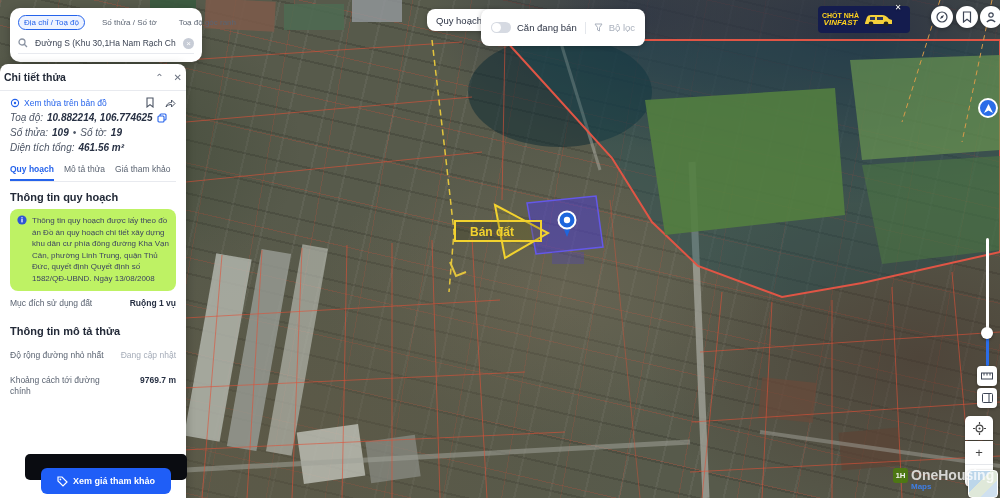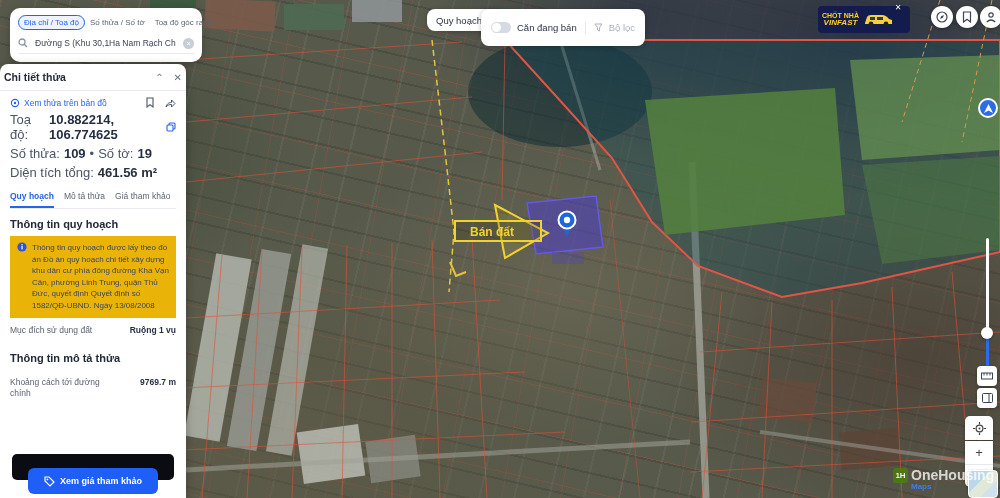--- a/index.html
+++ b/index.html
@@ -21,54 +21,54 @@
       repeating-linear-gradient(103deg, rgba(255,255,255,.05) 0 2px, transparent 2px 34px),
       repeating-linear-gradient(13deg, rgba(210,75,55,.26) 0 1px, transparent 1px 46px),
       repeating-linear-gradient(100deg, rgba(210,75,55,.20) 0 1px, transparent 1px 58px);}
   #mapsvg{left:0;top:0;}
 
   .callout-text{font-size:12px;font-weight:bold;fill:#f2d22e;}
 
   
   #searchCard{left:10px;top:8px;width:176px;background:#fff;border-radius:10px;
     box-shadow:0 2px 8px rgba(0,0,0,.25);padding:7px 8px 8px;}
-  .stabs{display:flex;gap:0;align-items:center;}
+  .stabs{display:flex;gap:12px;align-items:center;}
   .stab{font-size:8px;color:#5b6472;padding:3px 5px;border-radius:10px;white-space:nowrap;cursor:pointer;}
   .stab.active{color:#2563eb;background:#eef3ff;border:1px solid #2563eb;padding:2px 5px;}
   .srow{display:flex;align-items:center;gap:5px;margin-top:7px;border-bottom:1px solid #e8eaef;padding-bottom:4px;}
   .srow input{border:none;outline:none;flex:1;font-size:8.5px;color:#3c4454;
     font-family:"Liberation Sans",sans-serif;background:transparent;min-width:0;}
   .clearbtn{width:11px;height:11px;border-radius:50%;background:#c7ccd6;color:#fff;font-size:8px;
     line-height:11px;text-align:center;cursor:pointer;flex:0 0 auto;}
 
   
   #panel{left:0;top:64px;width:186px;height:434px;background:#fff;border-radius:8px 8px 0 0;
     box-shadow:0 2px 10px rgba(0,0,0,.3);font-size:9.5px;color:#232a38;}
   .phead{display:flex;align-items:center;justify-content:space-between;
     padding:7px 4px;border-bottom:1px solid #e8eaef;}
   .phead b{font-size:10.5px;}
   .picon{color:#6b7280;font-size:10px;cursor:pointer;margin-left:10px;}
   .pbody{padding:6px 10px 0;}
   .viewrow{display:flex;align-items:center;gap:4px;color:#2563eb;font-size:8.5px;}
   .viewrow .grow{flex:1;}
   .ptitle{font-size:11px;font-weight:bold;color:#1c2740;line-height:1.35;margin:6px 0 6px;}
-  .meta{color:#4c5565;font-size:13px;margin:4px 0;display:flex;align-items:center;gap:4px;}
+  .meta{color:#4c5565;font-size:10px;margin:4px 0;display:flex;align-items:center;gap:4px;font-style:italic;}
   .meta b{color:#273043;}
   .ptabs{display:flex;gap:10px;border-bottom:1px solid #e8eaef;margin-top:7px;}
   .ptab{font-size:8.5px;color:#5b6472;padding:4px 0 5px;cursor:pointer;}
   .ptab.active{color:#2563eb;font-weight:bold;border-bottom:2px solid #2563eb;}
   .secH{font-size:11px;font-weight:bold;margin:9px 0 6px;}
-  .notice{background:#eab308;border-radius:0;padding:6px 7px;display:flex;gap:5px;
+  .notice{background:#bef264;border-radius:8px;padding:6px 7px;display:flex;gap:5px;
     font-size:8px;color:#3d4560;line-height:1.45;}
   .irow{display:flex;justify-content:space-between;align-items:flex-start;gap:8px;
     padding:7px 0;font-size:8.5px;}
   .irow .lbl{color:#5b6472;max-width:95px;line-height:1.3;}
   .irow .val{font-weight:bold;text-align:right;color:#273043;}
   .irow .val.muted{color:#a6adb9;font-weight:normal;}
-  #pfoot{position:absolute;left:0;bottom:0;width:216px;height:44px;}
+  #pfoot{position:absolute;left:13px;bottom:0;width:216px;height:44px;}
   .blackbar{position:absolute;left:12px;top:0;width:162px;height:26px;background:#0a0c11;border-radius:5px;}
   .cta{position:absolute;left:28px;top:14px;width:130px;height:26px;background:#1f5ef7;border:none;
     border-radius:6px;color:#fff;font-size:9px;font-weight:bold;display:flex;align-items:center;
     justify-content:center;gap:5px;cursor:pointer;font-family:"Liberation Sans",sans-serif;}
 
   
   .pill{background:#fff;border-radius:8px;box-shadow:0 1px 5px rgba(0,0,0,.25);
     display:flex;align-items:center;font-size:9.5px;color:#2c3344;}
   #layerPill{left:427px;top:9px;height:22px;padding:0 9px;gap:5px;cursor:pointer;}
   #filterPill{left:481px;top:9px;height:37px;padding:0 10px;gap:6px;}
@@ -287,20 +287,24 @@
       </span>
       <span>Thông tin quy hoạch được lấy theo đồ án Đồ án quy hoạch chi tiết xây dựng khu dân cư phía đông đường Kha Vạn Cân, phường Linh Trung, quận Thủ Đức, quyết định Quyết định số 1582/QĐ-UBND. Ngày 13/08/2008</span>
     </div>
     <div class="irow">
       <span class="lbl">Mục đích sử dụng đất</span>
       <span class="val">Ruộng 1 vụ</span>
     </div>
 
     <div class="secH">Thông tin mô tả thửa</div>
     <div class="irow">
+      <span class="lbl">Độ rộng đường nhỏ nhất</span>
+      <span class="val muted">Đang cập nhật</span>
+    </div>
+    <div class="irow">
       <span class="lbl">Khoảng cách tới đường chính</span>
       <span class="val">9769.7 m</span>
     </div>
     <div class="irow">
       
       
     </div>
 
   </div>
   <div id="pfoot">

